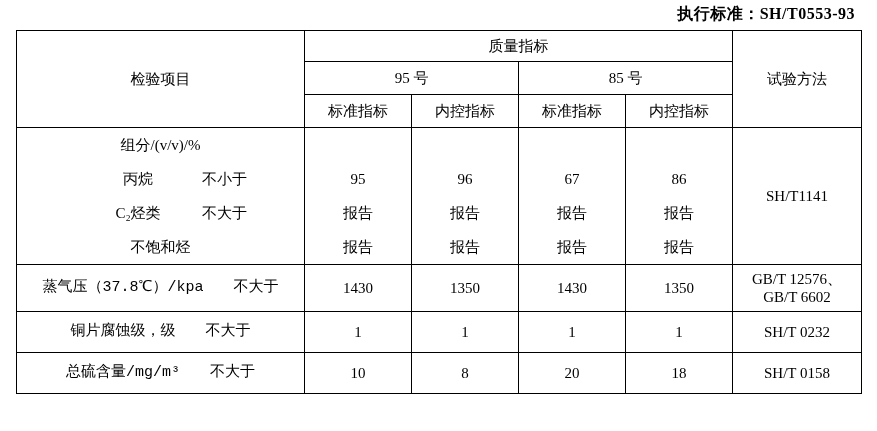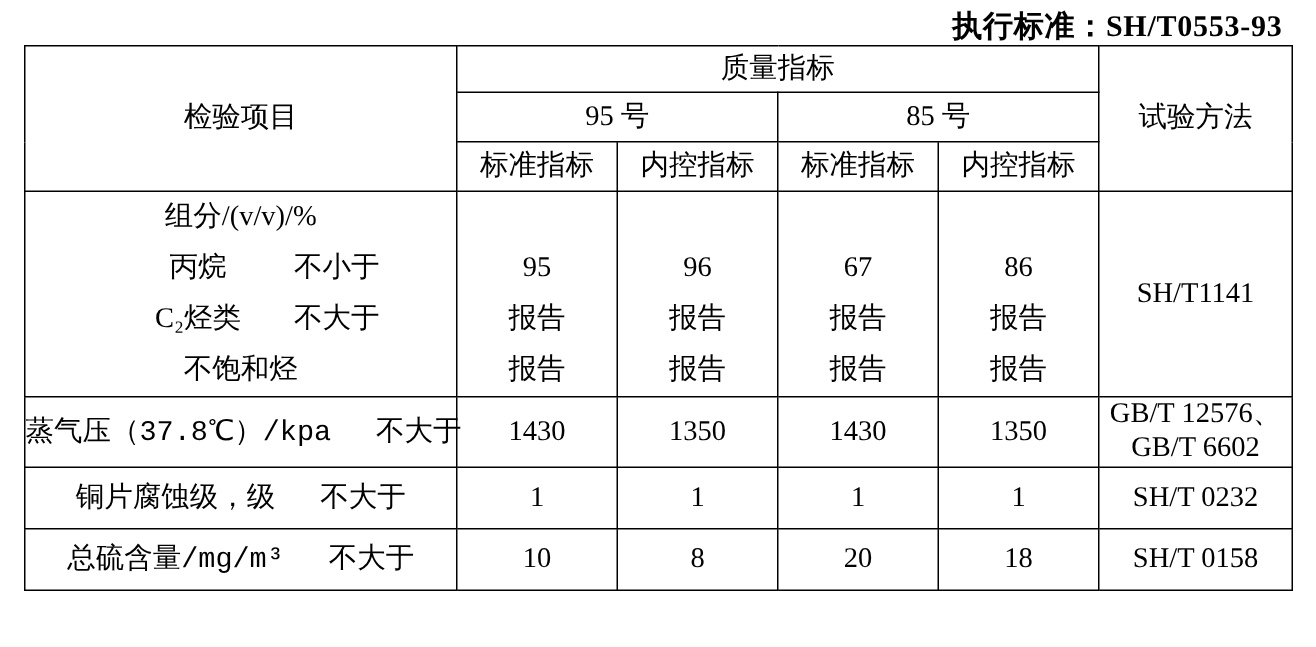--- a/index.html
+++ b/index.html
@@ -19,41 +19,41 @@
     width: 877px;
     height: 431px;
     box-sizing: border-box;
   }
   .std-line {
     position: absolute;
     top: 4px;
     left: 0;
     width: 855px;
     text-align: right;
-    font-size: 20px;
+    font-size: 16px;
     font-weight: bold;
     letter-spacing: 0.5px;
   }
   .table-wrap {
     position: absolute;
     top: 30px;
     left: 16px;
     width: 845px;
   }
   table.spec {
     border-collapse: collapse;
     width: 845px;
     table-layout: fixed;
   }
   table.spec td {
     border: 1px solid #000000;
     padding: 0;
     text-align: center;
     vertical-align: middle;
-    font-size: 19px;
+    font-size: 15px;
     line-height: 1.2;
   }
   .hdr-item {
     font-size: 16px;
   }
   .hdr-quality {
     font-size: 16px;
     height: 30px;
   }
   .hdr-grade {

